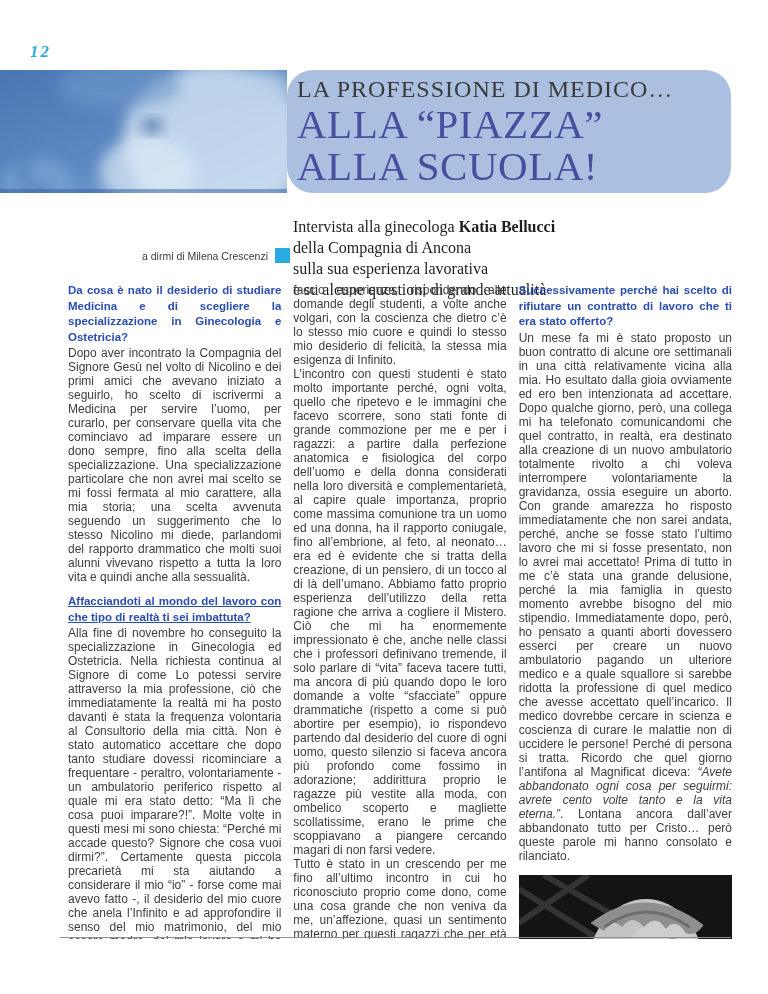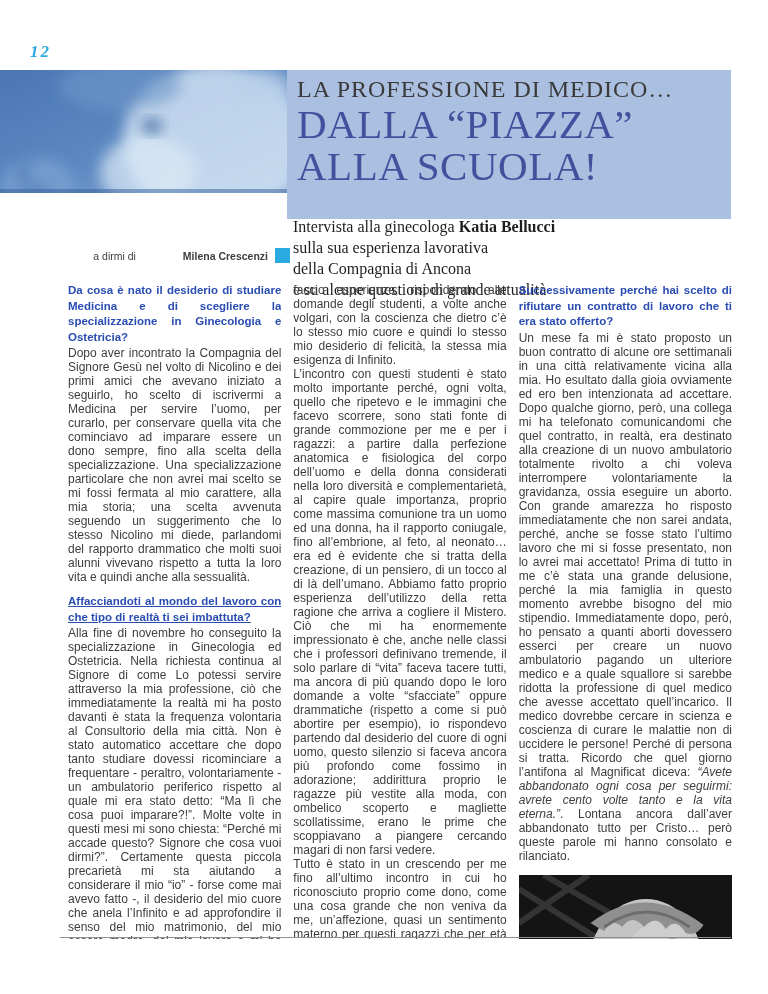--- a/index.html
+++ b/index.html
@@ -10,42 +10,42 @@
   .page-number{
     position:absolute;left:30px;top:42px;
     font-family:"Liberation Serif",serif;font-weight:bold;
     font-size:17px;letter-spacing:2px;color:#2ea9e1;font-style:italic;
   }
   .header-photo{
     position:absolute;left:0;top:70px;width:287px;height:123px;overflow:hidden;
   }
   .header-photo svg{display:block;width:100%;height:100%;}
   .title-block{
-    position:absolute;left:287px;top:70px;width:444px;height:149px;
-    background:#abbfe0;box-sizing:border-box;padding:5px 0 0 10px;overflow:hidden;
+    position:absolute;left:287px;top:70px;width:444px;height:123px;
+    background:#abbfe0;box-sizing:border-box;padding:5px 0 0 10px;overflow:hidden;border-radius:26px;
   }
   .kicker{
     font-family:"Liberation Serif",serif;font-size:24px;line-height:28px;
     letter-spacing:1px;color:#3a3a3a;white-space:nowrap;
   }
   .big-title{
     font-family:"Liberation Serif",serif;font-size:41px;line-height:42px;
     letter-spacing:0.5px;color:#44509e;white-space:nowrap;
   }
   .intro{
     position:absolute;left:293px;top:216px;width:330px;
     font-family:"Liberation Serif",serif;font-size:16px;line-height:21px;color:#1e1e1e;
   }
   .intro b{font-weight:bold;}
   .byline{
     position:absolute;left:68px;top:248px;width:222px;
     display:flex;justify-content:flex-end;align-items:center;gap:7px;
   }
   .byline-text{font-size:10.5px;color:#3d3d3d;}
-  .byline-text b{font-weight:bold;margin-left:44px;}
+  .byline-text b{font-weight:normal;}
   .byline-square{width:15px;height:15px;background:#29abe2;}
   .columns{
     position:absolute;left:68px;top:283px;width:664px;height:656px;
     display:flex;gap:12px;overflow:hidden;
   }
   .col{flex:1 1 0;overflow:hidden;}
   .q{
     font-size:11.5px;line-height:15.5px;font-weight:bold;color:#2a4db2;
     text-align:justify;margin:0 0 1px 0;
   }
@@ -89,28 +89,28 @@
         <ellipse cx="262" cy="16" rx="30" ry="18" fill="#b9d0e9" opacity="0.7"></ellipse>
       </g>
       <ellipse cx="152" cy="56" rx="10" ry="7" fill="#3c669f" opacity="0.9" filter="url(#soft)"></ellipse>
       <path d="M30,92 q-14,10 -3,24 q11,11 22,2" stroke="#35609b" stroke-width="5" fill="none" opacity="0.8" filter="url(#soft)"></path>
       <rect y="119" width="287" height="4" fill="#35609b" opacity="0.5"></rect>
     </svg>
   </div>
 
   <div class="title-block">
     <div class="kicker">LA PROFESSIONE DI MEDICO…</div>
-    <div class="big-title">DALLA “PIAZZA”</div>
+    <div class="big-title">ALLA “PIAZZA”</div>
     <div class="big-title">ALLA SCUOLA!</div>
   </div>
 
   <div class="intro">
     <div><span>Intervista alla ginecologa </span><b>Katia Bellucci</b></div>
+    <div>della Compagnia di Ancona</div>
     <div>sulla sua esperienza lavorativa</div>
-    <div>della Compagnia di Ancona</div>
     <div>e su alcune questioni di grande attualità</div>
   </div>
 
   <div class="byline">
     <span class="byline-text"><span>a dirmi di </span><b>Milena Crescenzi</b></span>
     <span class="byline-square"></span>
   </div>
 
   <div class="columns">
 

